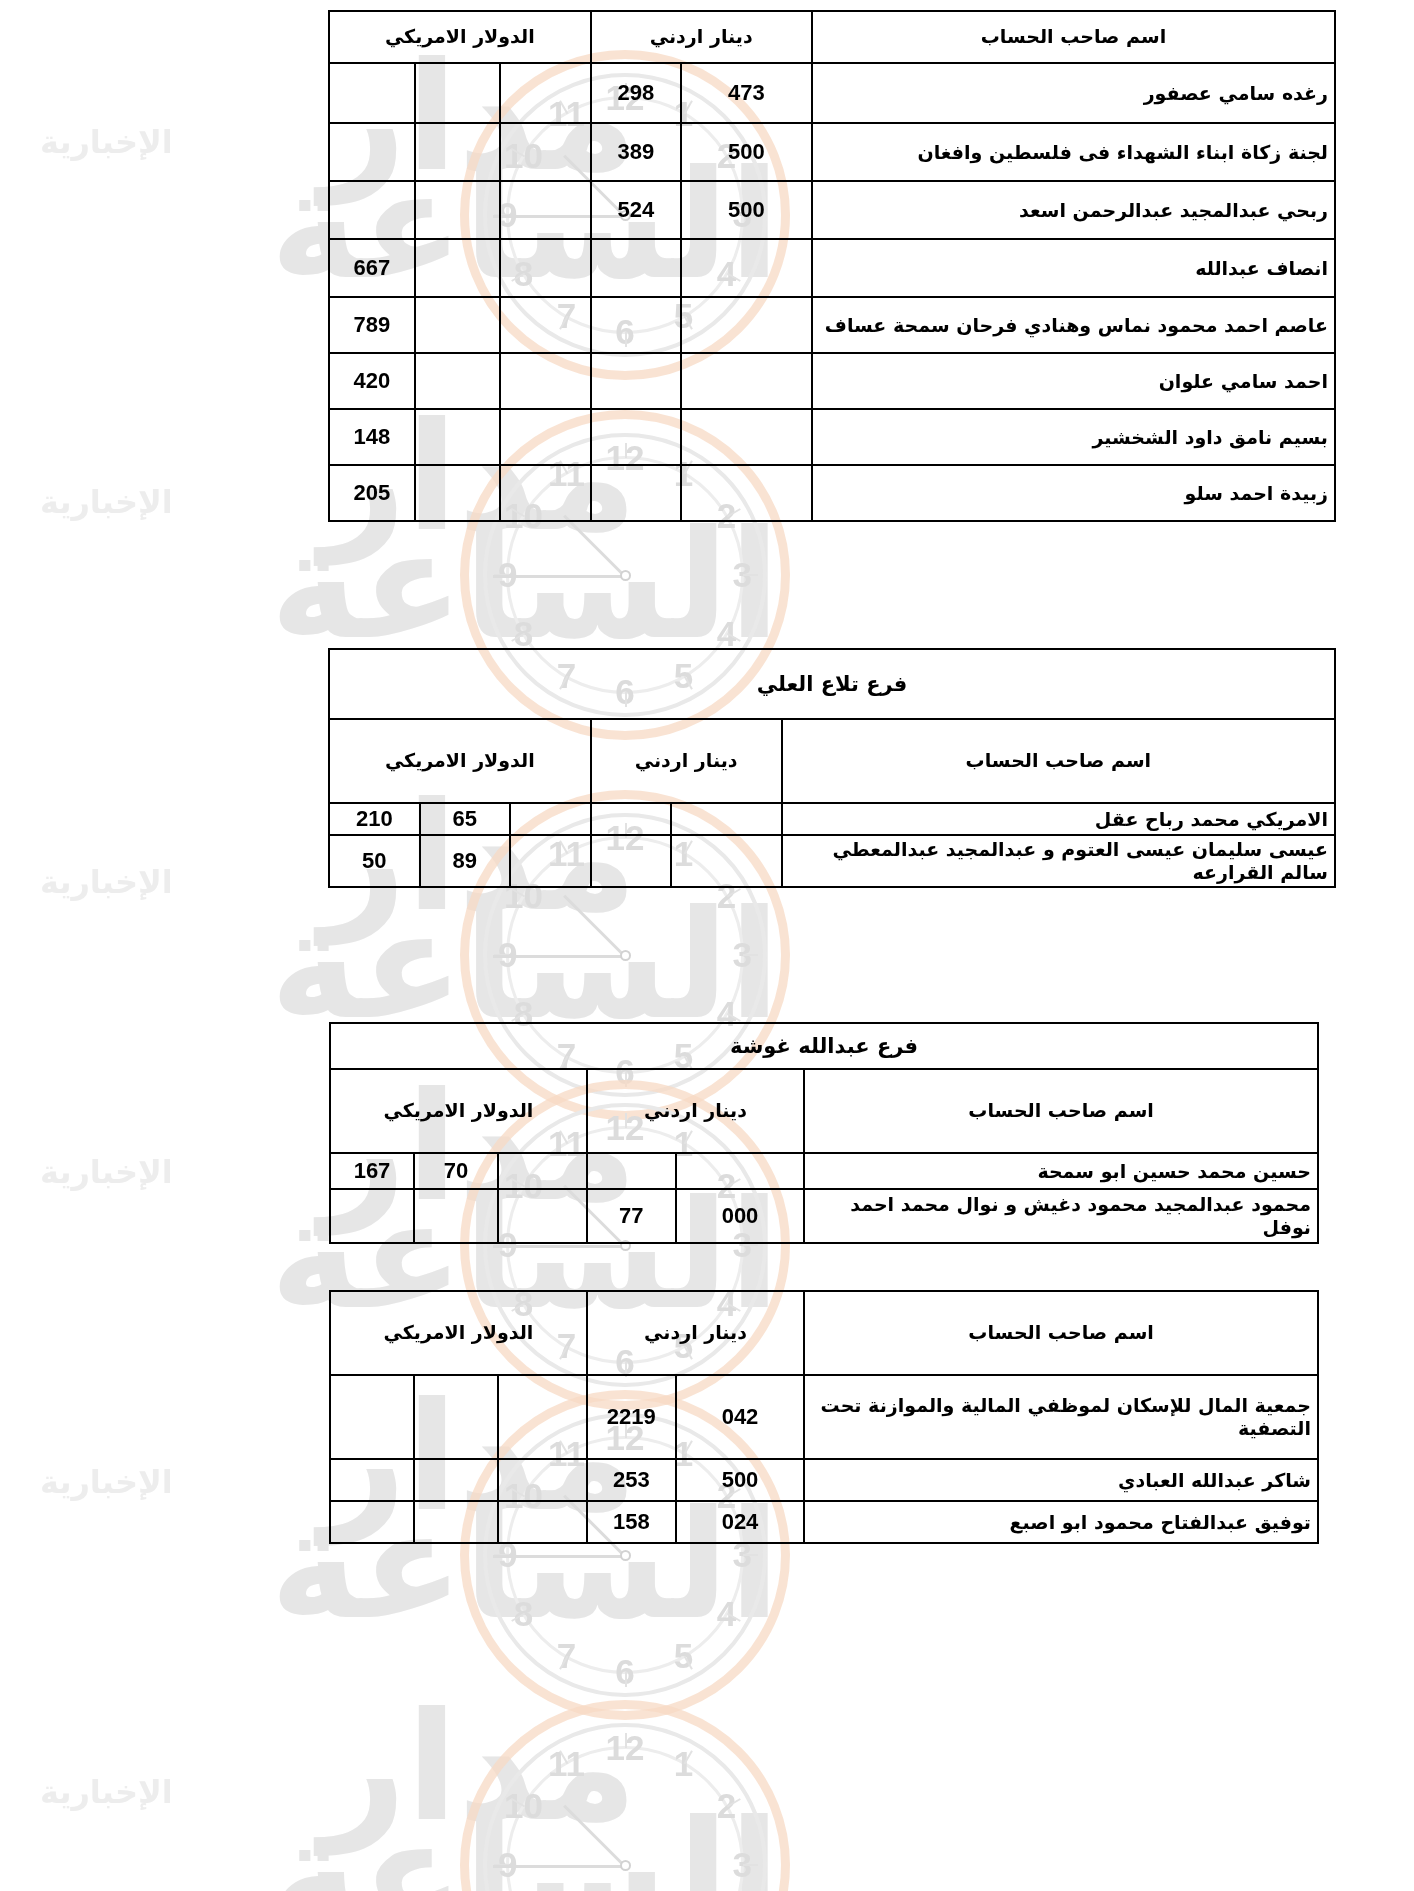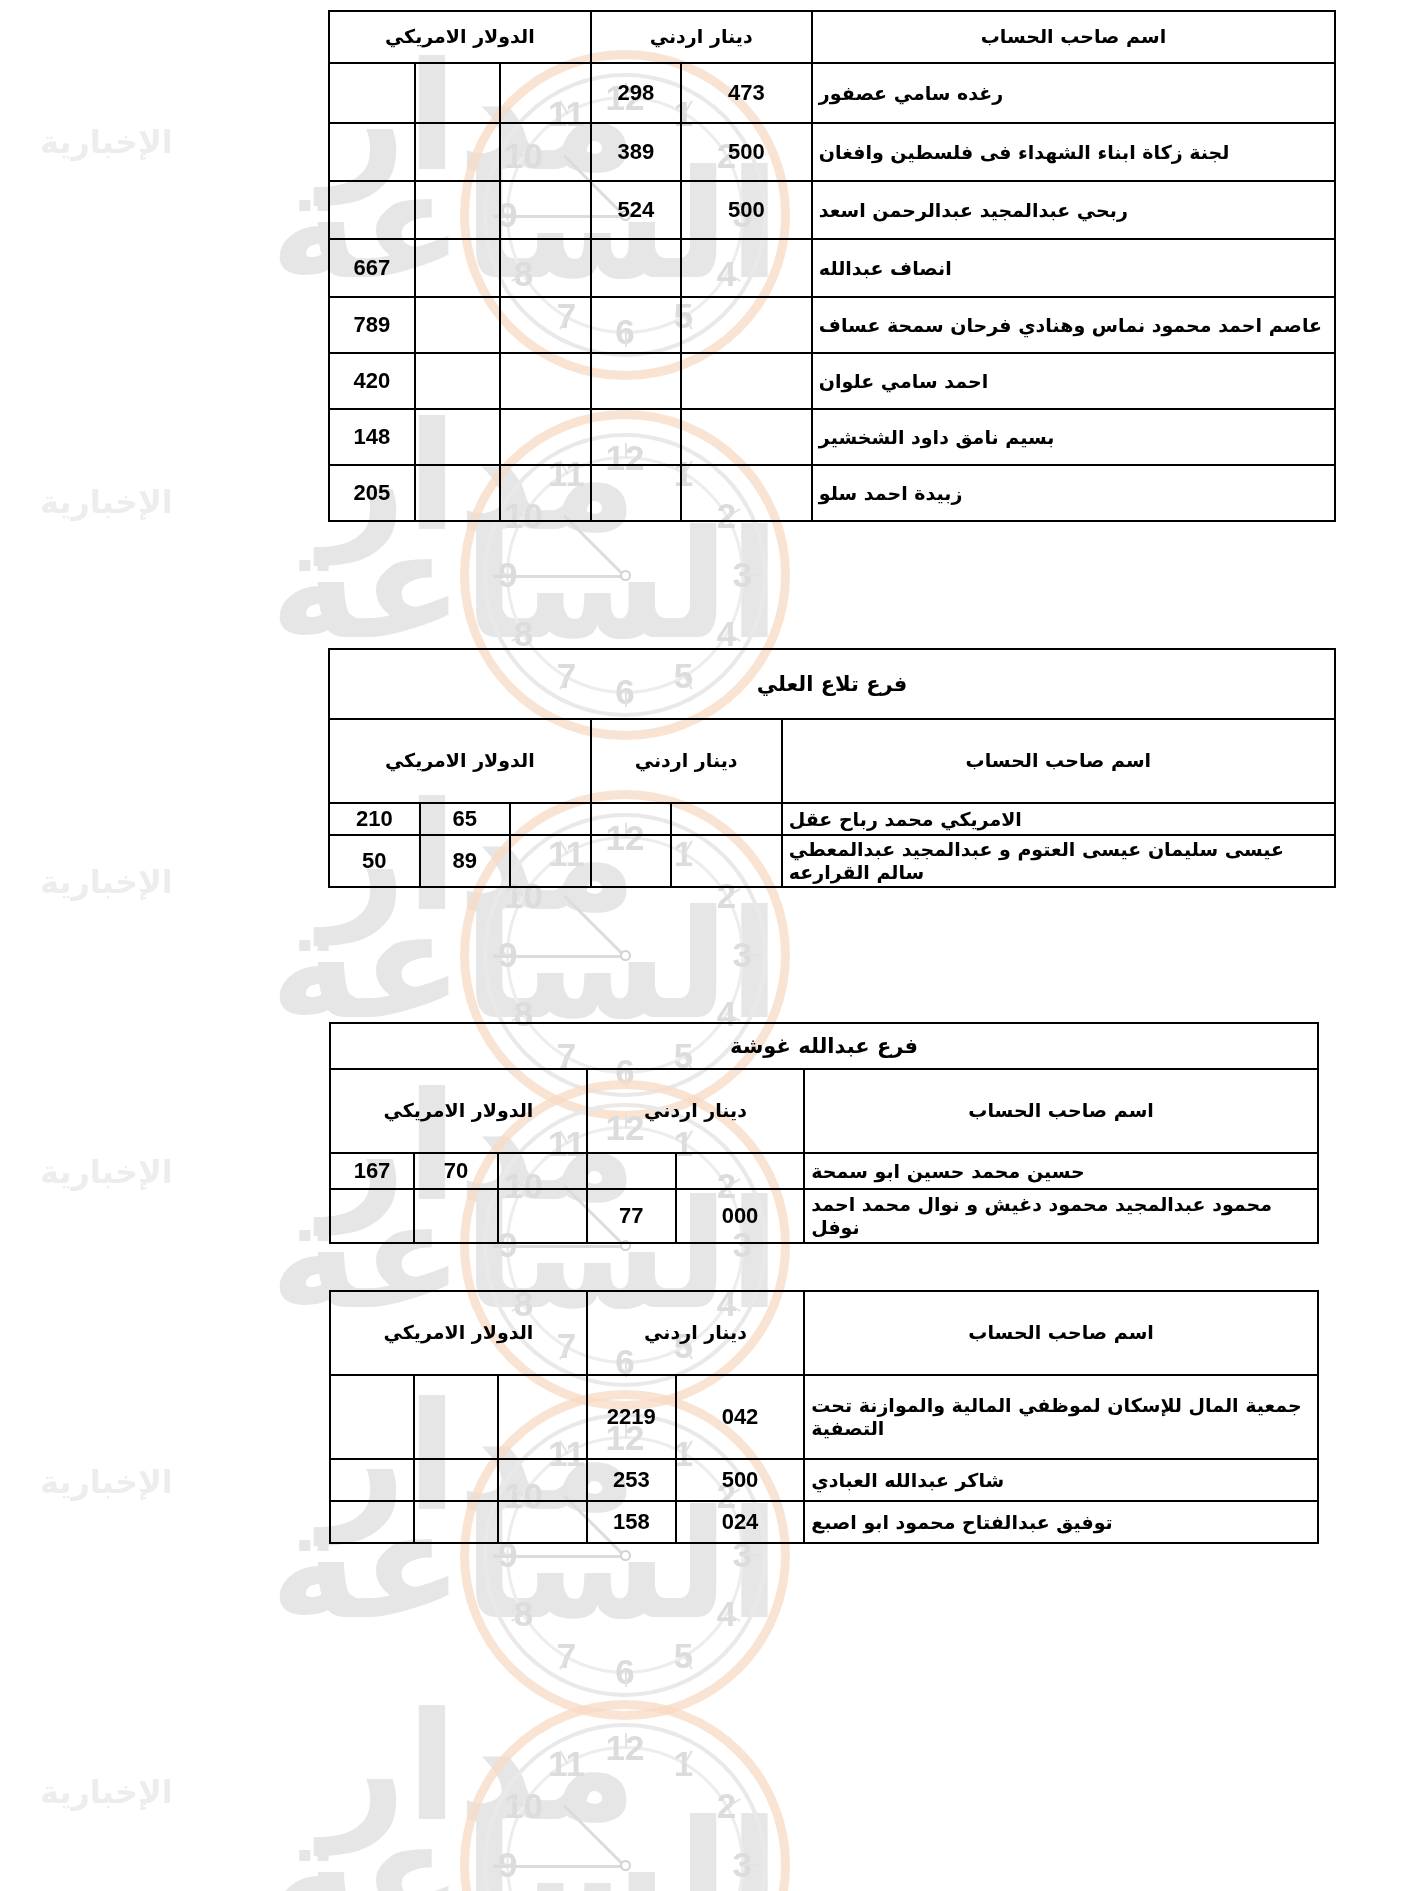--- a/index.html
+++ b/index.html
@@ -58,21 +58,21 @@
     vertical-align:middle;
     background:transparent;
   }
   .t-title{
     text-align:center;font-size:21px;letter-spacing:0;
     height:40px;
   }
   .t-head{
     text-align:center;font-size:19px;height:46px;line-height:1.15;
   }
-  .c-name{text-align:left;font-size:19px;line-height:1.2;padding-right:10px;}
+  .c-name{text-align:right;font-size:19px;line-height:1.2;padding-right:10px;}
   .c-num{text-align:center;font-size:22px;font-family:"Liberation Sans",sans-serif;}
 </style>
 </head>
 <body>
 
 <div class="wm-layer">
     <div class="wm-group" style="left: 330px; top: 30px;">
       <div class="wm-bigtext" style="left: -10px; top: 0px; font-size: 150px;">مدار</div>
       <div class="wm-bigtext" style="left: -60px; top: 108px; font-size: 150px;">الساعة</div>
       <div class="wm-smalltext" style="left: -290px; top: 93px; font-size: 32px;">الإخبارية</div>

